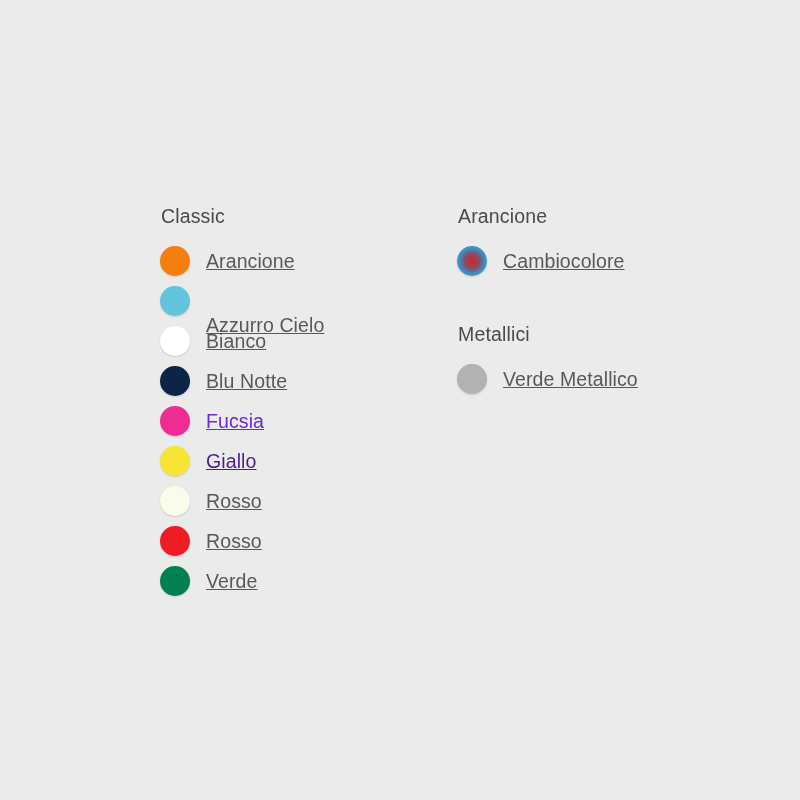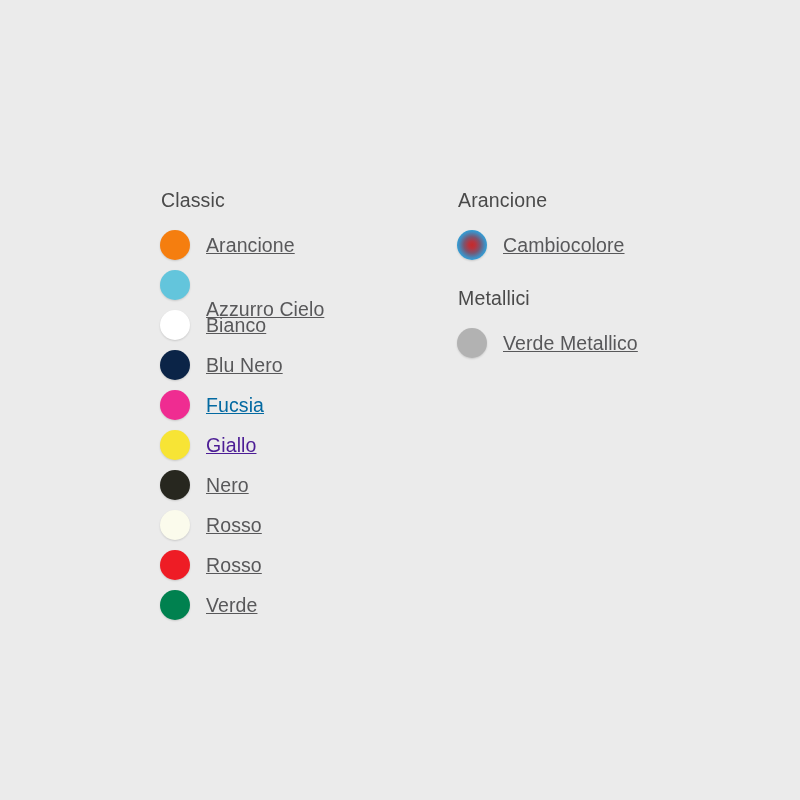--- a/index.html
+++ b/index.html
@@ -11,21 +11,21 @@
     height: 800px;
     background: #ebebeb;
     font-family: "Liberation Sans", sans-serif;
     overflow: hidden;
     position: relative;
   }
 
   #legend-root {
     position: absolute;
     left: 0;
-    top: 0;
+    top: 16px;
     width: 800px;
     height: 627px;
   }
 
   
   .column {
     position: absolute;
   }
   #column-classic {
     left: 160px;
@@ -33,21 +33,21 @@
     width: 280px;
   }
   #column-right {
     left: 457px;
     top: 188px;
     width: 300px;
   }
 
   
   .group { margin: 0; }
-  .group + .group { margin-top: 21px; }
+  .group + .group { margin-top: 41px; }
 
   .group-heading {
     font-size: 19.5px;
     line-height: 24px;
     color: #4a4a4a;
     font-weight: 400;
     letter-spacing: 0.15px;
     margin: 0 0 13px 1px;
     white-space: nowrap;
   }
@@ -96,33 +96,29 @@
           <li class="swatch-row">
             <span class="swatch-dot" style="background: rgb(99, 197, 220);"></span>
             <span class="swatch-label" style="color: rgb(88, 88, 90); margin-top: 48px;">Azzurro Cielo</span>
           </li>
           <li class="swatch-row">
             <span class="swatch-dot" style="background: rgb(255, 255, 255);"></span>
             <span class="swatch-label" style="color: rgb(88, 88, 90);">Bianco</span>
           </li>
           <li class="swatch-row">
             <span class="swatch-dot" style="background: rgb(11, 36, 71);"></span>
-            <span class="swatch-label" style="color: rgb(88, 88, 90);">Blu Nero</span>
+            <span class="swatch-label" style="color: rgb(88, 88, 90);">Blu Notte</span>
           </li>
           <li class="swatch-row">
             <span class="swatch-dot" style="background: rgb(239, 44, 145);"></span>
-            <span class="swatch-label" style="color: #0369a1;">Fucsia</span>
+            <span class="swatch-label" style="color: #6d28d9;">Fucsia</span>
           </li>
           <li class="swatch-row">
             <span class="swatch-dot" style="background: rgb(247, 228, 53);"></span>
             <span class="swatch-label" style="color: #4c1d95;">Giallo</span>
-          </li>
-          <li class="swatch-row">
-            <span class="swatch-dot" style="background: rgb(39, 39, 31);"></span>
-            <span class="swatch-label" style="color: rgb(88, 88, 90);">Nero</span>
           </li>
           <li class="swatch-row">
             <span class="swatch-dot" style="background: rgb(251, 251, 236);"></span>
             <span class="swatch-label" style="color: rgb(88, 88, 90);">Rosso</span>
           </li>
           <li class="swatch-row">
             <span class="swatch-dot" style="background: rgb(238, 28, 37);"></span>
             <span class="swatch-label" style="color: rgb(88, 88, 90);">Rosso</span>
           </li>
           <li class="swatch-row">

